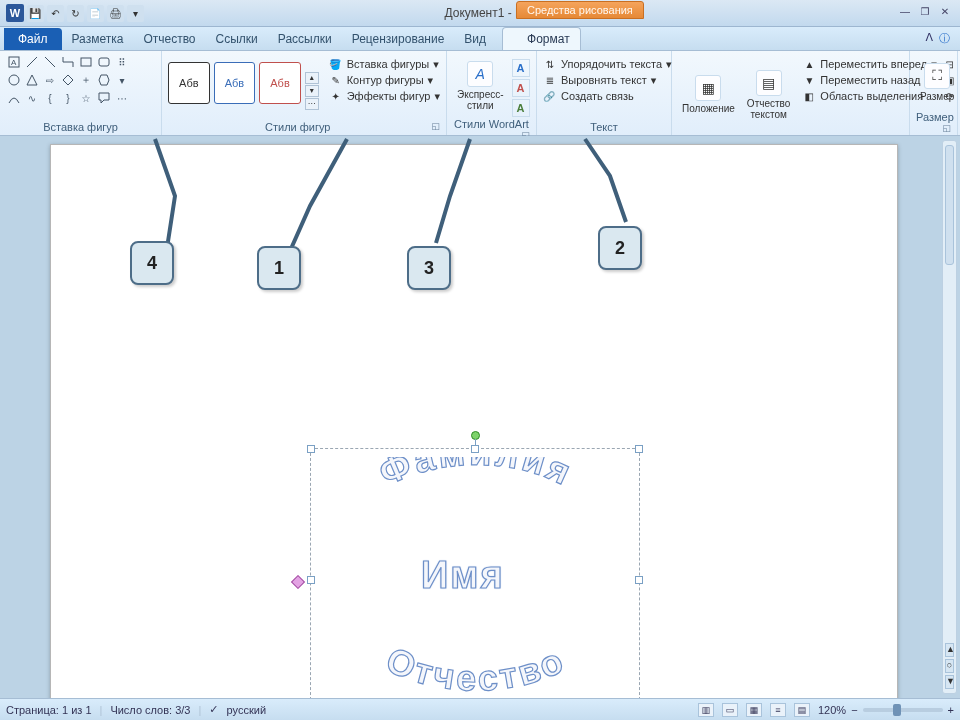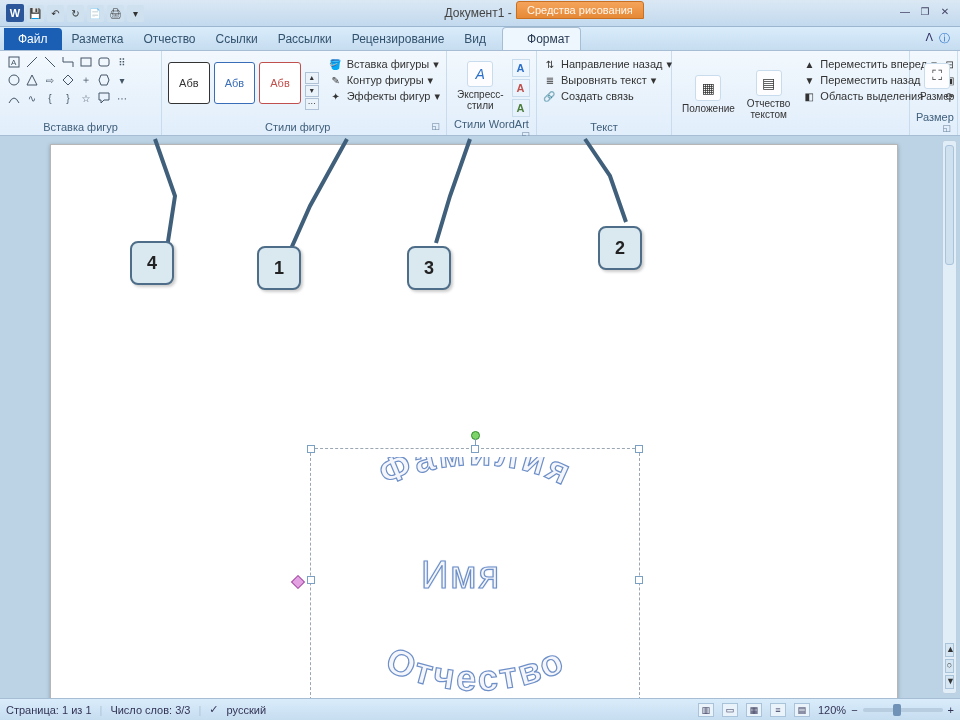--- a/index.html
+++ b/index.html
@@ -62,21 +62,21 @@
 
   
   .callout-box { position:absolute; width:44px; height:44px; background:#dae8f0; border:2px solid #4d6d88; border-radius:8px; display:flex; align-items:center; justify-content:center; font-size:18px; font-weight:bold; color:#222; box-shadow:2px 2px 3px rgba(0,0,0,.2);}
   svg.leader { position:absolute; top:0; left:0; pointer-events:none; overflow:visible;}
 
   
   .txtbox { position:absolute; left:310px; top:312px; width:330px; height:262px; border:1px dashed #9aa6b2; }
   .handle { position:absolute; width:8px; height:8px; background:#fff; border:1px solid #7aa0c4; }
   .rot { position:absolute; width:9px; height:9px; background:#7ed36b; border:1px solid #2f8c27; border-radius:50%;}
   .diamond { position:absolute; width:10px; height:10px; background:#e3a3e3; border:1px solid #a34fa3; transform:rotate(45deg);}
-  .wa-word { position:absolute; font-size:38px; font-weight:normal; font-family:"Segoe UI",Tahoma,sans-serif;
+  .wa-word { position:absolute; font-size:38px; font-weight:bold; font-family:"Segoe UI",Tahoma,sans-serif;
     color:#f4f6fb;
     -webkit-text-stroke:1.2px #6d8fc8;
     text-shadow:0 0 2px #9cb6e0;
     letter-spacing:2px;
   }
   .arc-top svg text, .arc-bot svg text {
     font-size:36px; font-weight:bold;
     fill:#f4f6fb; stroke:#6d8fc8; stroke-width:1.2; letter-spacing:3px;
   }
 
@@ -254,21 +254,21 @@
       </div>
     </div>
     <div class="group-label"><span>Стили WordArt</span><span class="launcher">◱</span></div>
   </div>
 
   <div class="group" style="width:135px">
     <div class="group-body">
       <div class="vlist">
         <div class="row">
             <span class="ic">⇅</span>
-            <span>Направление назад</span>
+            <span>Упорядочить текста</span>
             <span>▾</span>
           </div>
         <div class="row">
             <span class="ic">≣</span>
             <span>Выровнять текст</span>
             <span>▾</span>
           </div>
         <div class="row">
             <span class="ic">🔗</span>
             <span>Создать связь</span>

